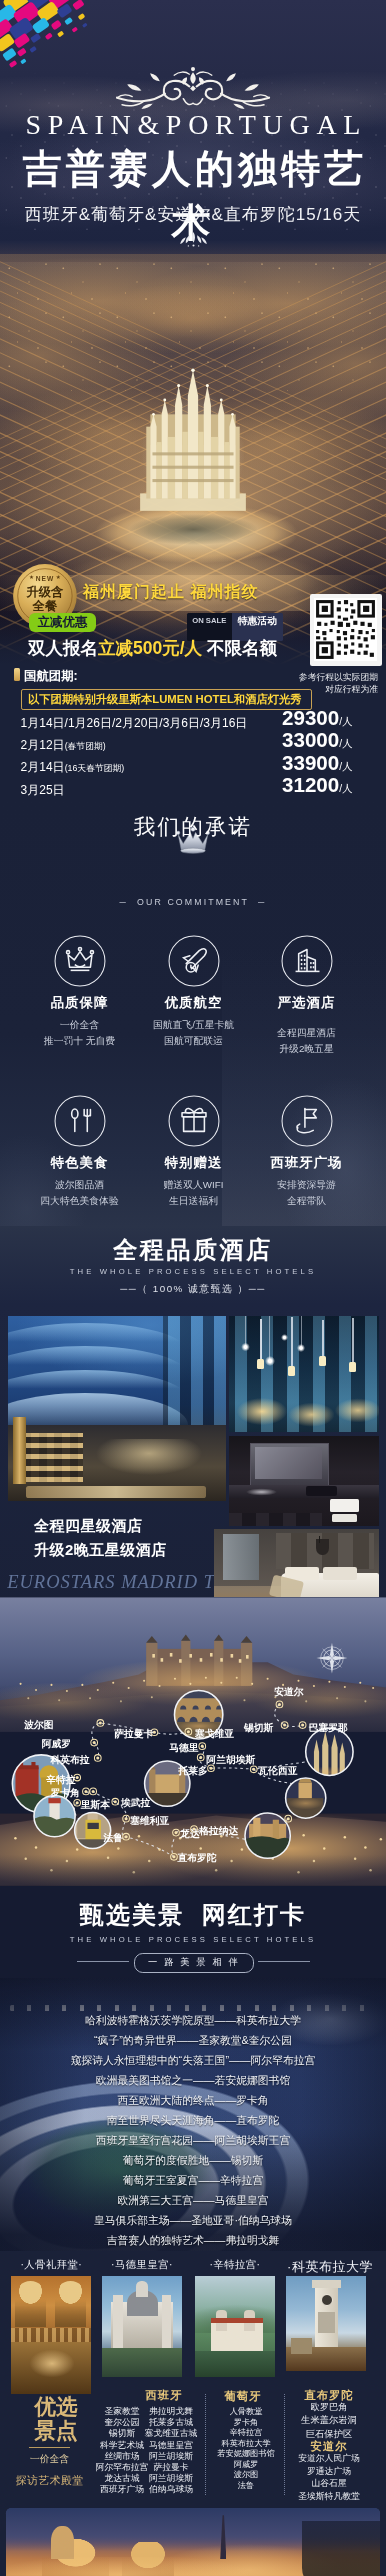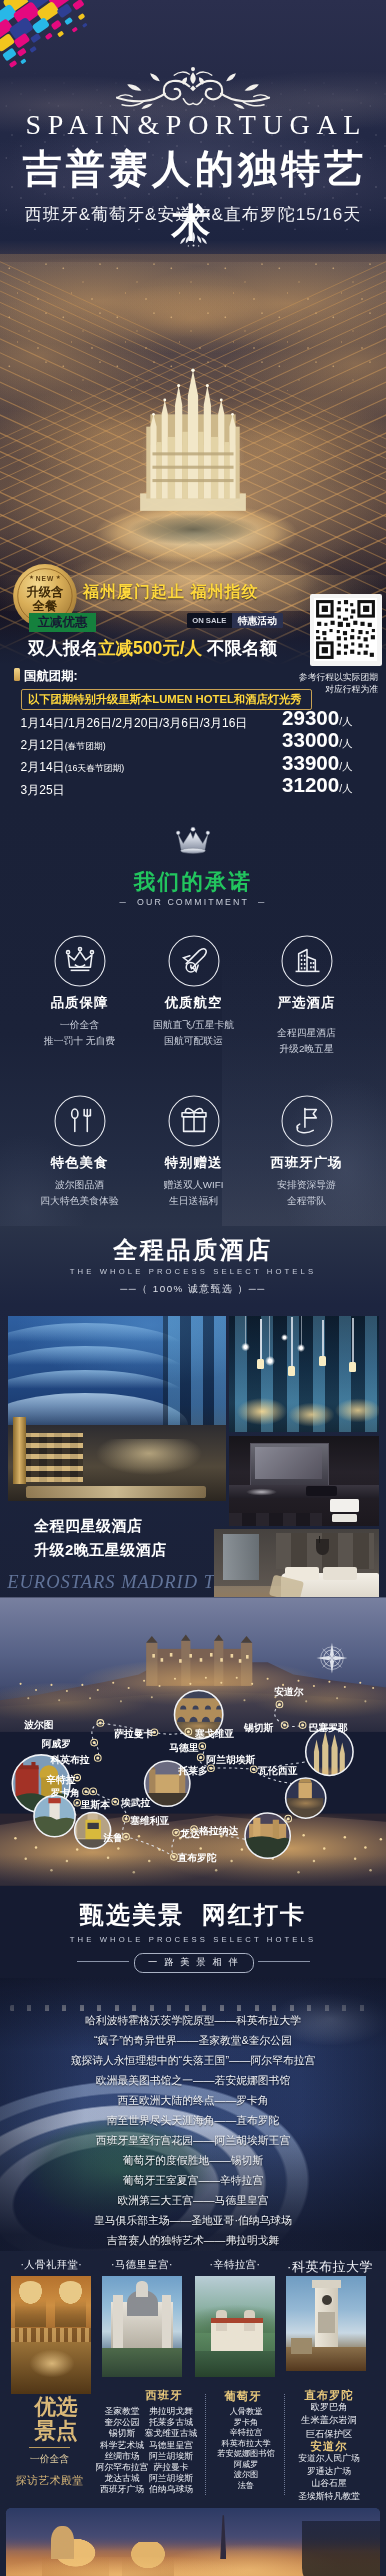--- a/index.html
+++ b/index.html
@@ -283,23 +283,23 @@
   <path d="M118 108 q18 8 26 2 q-4 14 -22 12 Z" fill="#c6933f"></path>
   <text x="70" y="38" font-size="13" fill="#5d3f12" text-anchor="middle" font-weight="bold" letter-spacing="2">NEW</text>
   <text x="44" y="36" font-size="11" fill="#5d3f12" text-anchor="middle">★</text>
   <text x="96" y="36" font-size="11" fill="#5d3f12" text-anchor="middle">★</text>
   <text x="70" y="68" font-size="24" fill="#3f2a08" text-anchor="middle" font-weight="bold">升级含</text>
   <text x="70" y="96" font-size="24" fill="#3f2a08" text-anchor="middle" font-weight="bold">全餐</text>
 </svg>
 
 <div class="abs" style="left:83px;top:582px;font-size:16px;font-weight:bold;color:#ffd83c;letter-spacing:1px;text-shadow:0 1px 1.5px rgba(0,0,0,.6);">福州厦门起止 福州指纹</div>
 
-<div class="abs" style="left:29px;top:613px;width:67px;height:18.5px;background:#15803d;border-radius:0;color:#161c33;font-size:12.4px;font-weight:bold;text-align:center;line-height:18.5px;">立减优惠</div>
-
-<div class="abs" style="left:187px;top:613px;height:15px;display:flex;text-align:right;">
+<div class="abs" style="left:29px;top:613px;width:67px;height:18.5px;background:#84cc16;border-radius:6px;color:#161c33;font-size:12.4px;font-weight:bold;text-align:center;line-height:18.5px;">立减优惠</div>
+
+<div class="abs" style="left:187px;top:613px;height:28px;display:flex;text-align:right;">
   <div style="background:#0e1220;color:#cfd3de;font-size:7.7px;font-weight:bold;line-height:16.5px;padding:0 5.2px;border-radius:1.5px 0 0 1.5px;">ON SALE</div>
   <div style="background:#2a3150;color:#ffffff;font-size:9.8px;font-weight:bold;line-height:16.5px;padding:0 6.2px;border-radius:0 1.5px 1.5px 0;">特惠活动</div>
 </div>
 
 <div class="abs" style="left:28px;top:636px;font-size:17.5px;font-weight:bold;color:#ffffff;">双人报名<span style="color:#ffd83c;">立减500元/人</span>&nbsp;不限名额</div>
 
 <div class="abs" style="left:310px;top:594px;width:72px;height:72px;background:#f4f4f4;border-radius:2.1px;"></div>
 <svg class="abs" style="left:314px;top:598px;" width="63" height="63" viewBox="0 0 122 122">
   <rect width="122" height="122" fill="#ffffff"></rect>
   <g fill="#111111">
@@ -392,21 +392,21 @@
           <stop offset="100%" stop-color="#8b93a5"></stop>
   </linearGradient>
       </defs>
   <path d="M12 22 L22 40 L36 18 L41 30 L46 18 L60 40 L70 22 L64 52 L18 52 Z" fill="url(#slv)" stroke="#7d8596" stroke-width="1"></path>
   <ellipse cx="41" cy="54" rx="24" ry="5" fill="url(#slv)" stroke="#7d8596" stroke-width="1"></ellipse>
   <circle cx="12" cy="19" r="3.5" fill="#e8ebf2" stroke="#8a92a4"></circle>
   <circle cx="41" cy="12" r="4" fill="#f0f2f7" stroke="#8a92a4"></circle>
   <circle cx="70" cy="19" r="3.5" fill="#e8ebf2" stroke="#8a92a4"></circle>
 </svg>
 
-<div class="abs ctr" style="left:0;top:867px;width:386px;font-size:21.6px;font-weight:bold;color:#22c55e;letter-spacing:2.1px;">我们的承诺</div>
+<div class="abs ctr" style="left:0;top:812px;width:386px;font-size:21.6px;font-weight:normal;color:#ffffff;letter-spacing:2.1px;">我们的承诺</div>
 
 <div class="abs ctr" style="left:0;top:897px;width:386px;font-size:8.8px;color:#c8cdd9;letter-spacing:2.1px;">─&nbsp;&nbsp;OUR COMMITMENT&nbsp;&nbsp;─</div>
 
 <div class="abs" style="left:28px;top:935px;width:103px;text-align:center;">
   <svg width="52" height="52" viewBox="0 0 100 100" style="display:block;margin:0 auto;">
     <circle cx="50" cy="50" r="48" fill="none" stroke="#e9ebf1" stroke-width="2"></circle>
     <g fill="none" stroke="#eef0f5" stroke-width="3" stroke-linejoin="round">
       <path d="M30 62 L27 38 L39 48 L50 32 L61 48 L73 38 L70 62 Z"></path>
       <path d="M32 68 h36"></path>
       <circle cx="27" cy="33" r="3"></circle>

